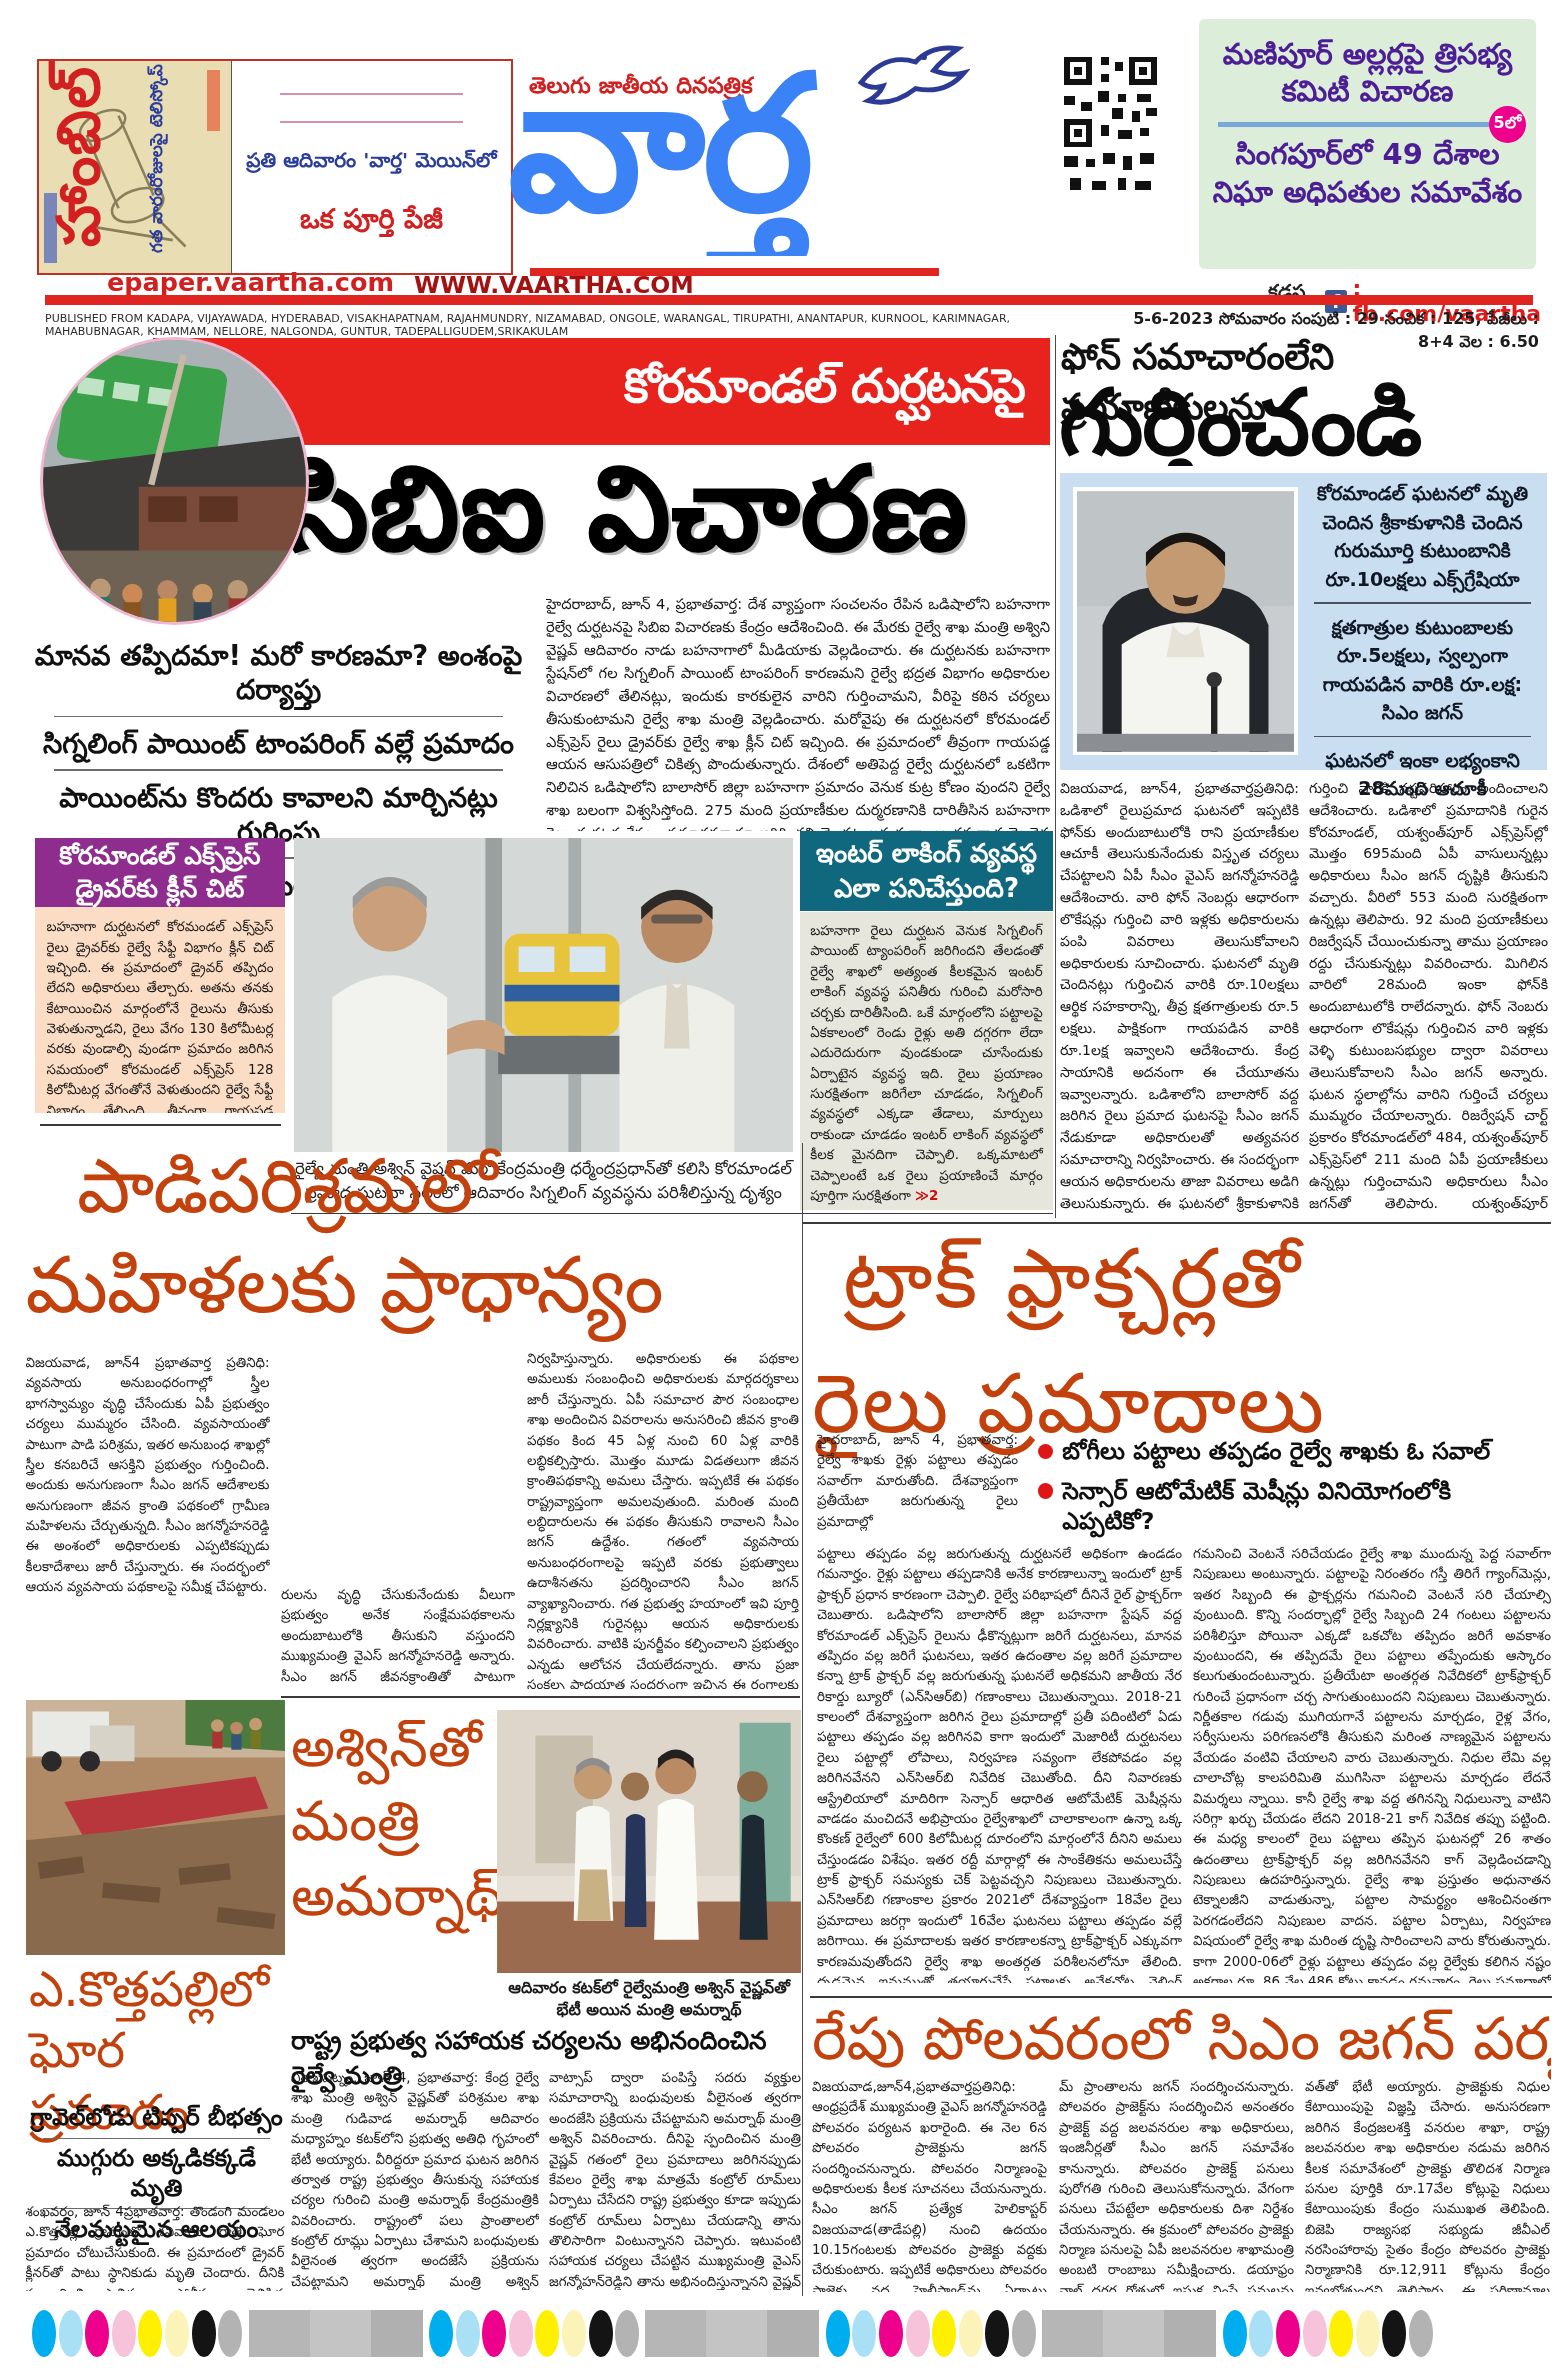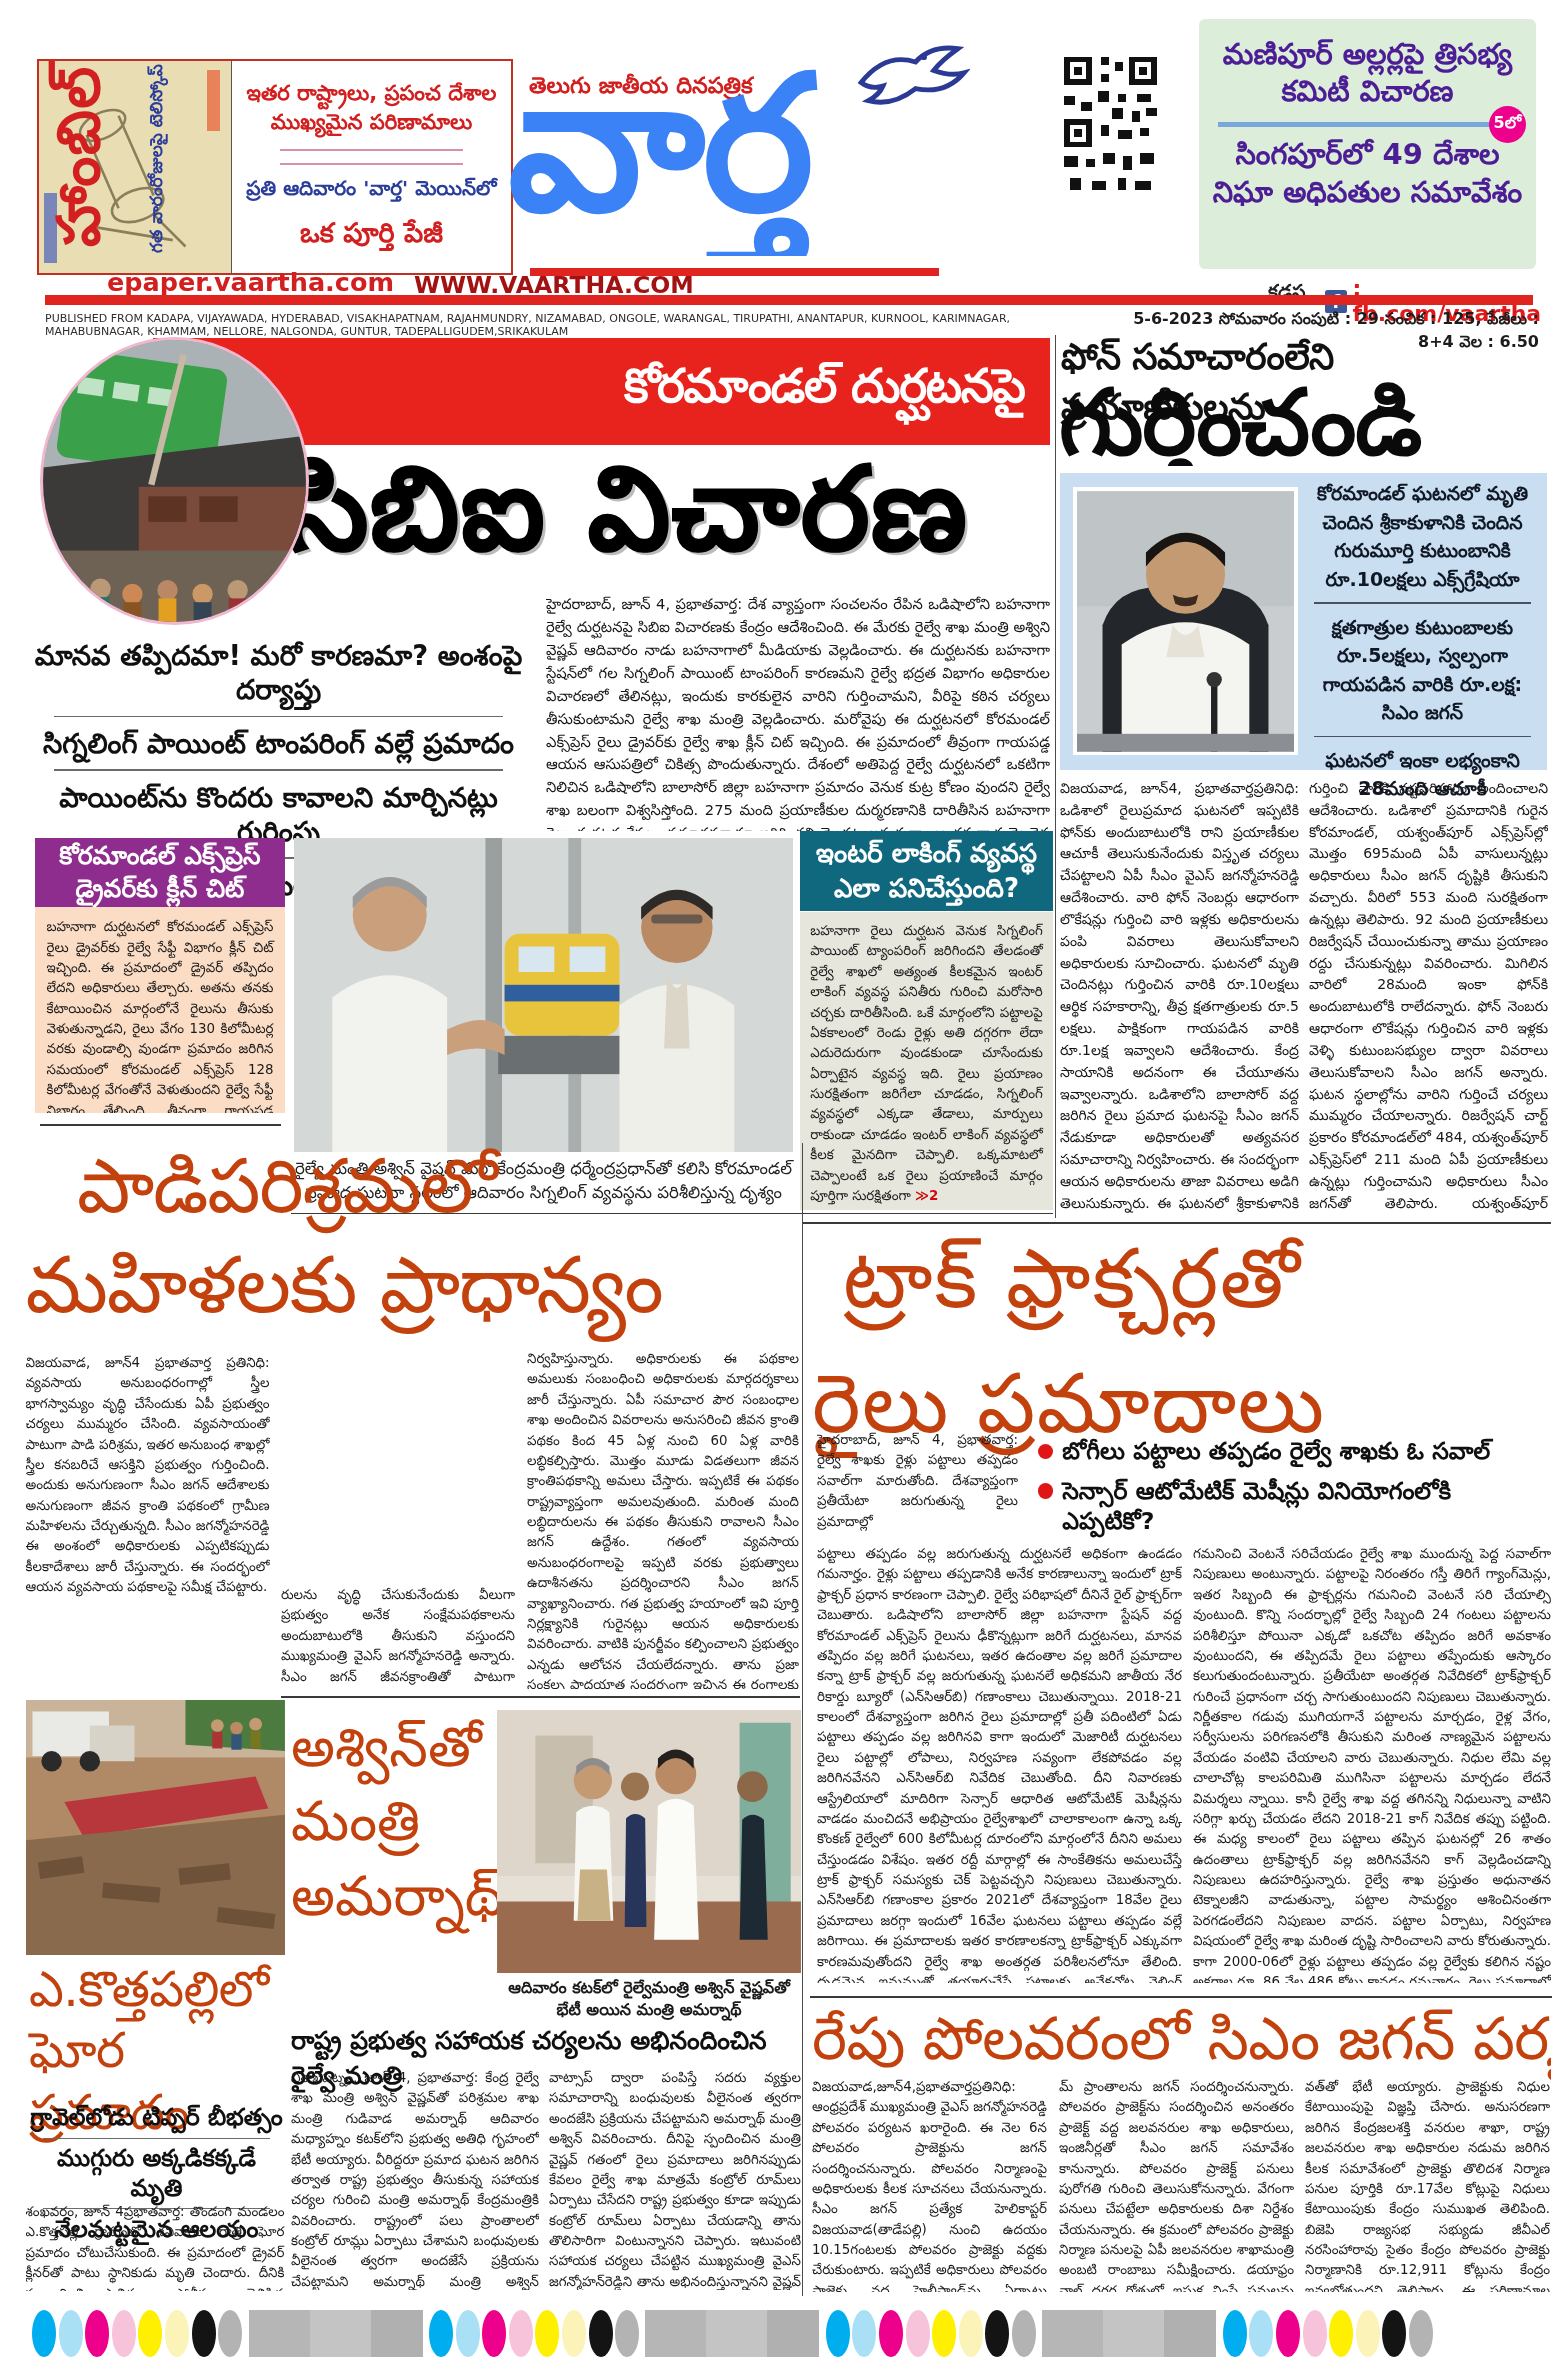--- a/index.html
+++ b/index.html
@@ -68,21 +68,20 @@
           <ellipse cx="70" cy="60" rx="38" ry="20" transform="rotate(-25 70 60)"></ellipse>
           <path d="M45 75 L95 190 M95 45 L150 170"></path>
           <ellipse cx="125" cy="185" rx="42" ry="24" transform="rotate(-20 125 185)"></ellipse>
           <path d="M60 220 L180 240 M150 200 L200 250"></path>
         </g>
       </svg>
       <div class="promo-title">హాంబిల్</div>
       <div class="promo-sub">గత వారంరోజులపై టెలిస్కోప్</div>
     </div>
     <div class="promo-right">
-      <div style="font-size:21px;font-weight:800;color:#d21f1f;line-height:1.4;">ఇతర రాష్ట్రాలు, ప్రపంచ దేశాల ముఖ్యమైన పరిణామాలు</div>
       <div class="promo-sep"></div>
       <div class="promo-sep"></div>
       <div style="font-size:20px;font-weight:800;color:#2a3d9a;">ప్రతి ఆదివారం 'వార్త' మెయిన్‌లో</div>
       <div style="font-size:27px;font-weight:900;color:#d21f1f;">ఒక పూర్తి పేజీ</div>
     </div>
   </div>
 
   <div class="abs" style="left:107px;top:267px;font-size:25.5px;font-weight:900;color:#d21f1f;">epaper.vaartha.com</div>
   <div class="abs" style="left:414px;top:271px;font-size:23.6px;font-weight:900;color:#a31212;">WWW.VAARTHA.COM</div>
 

